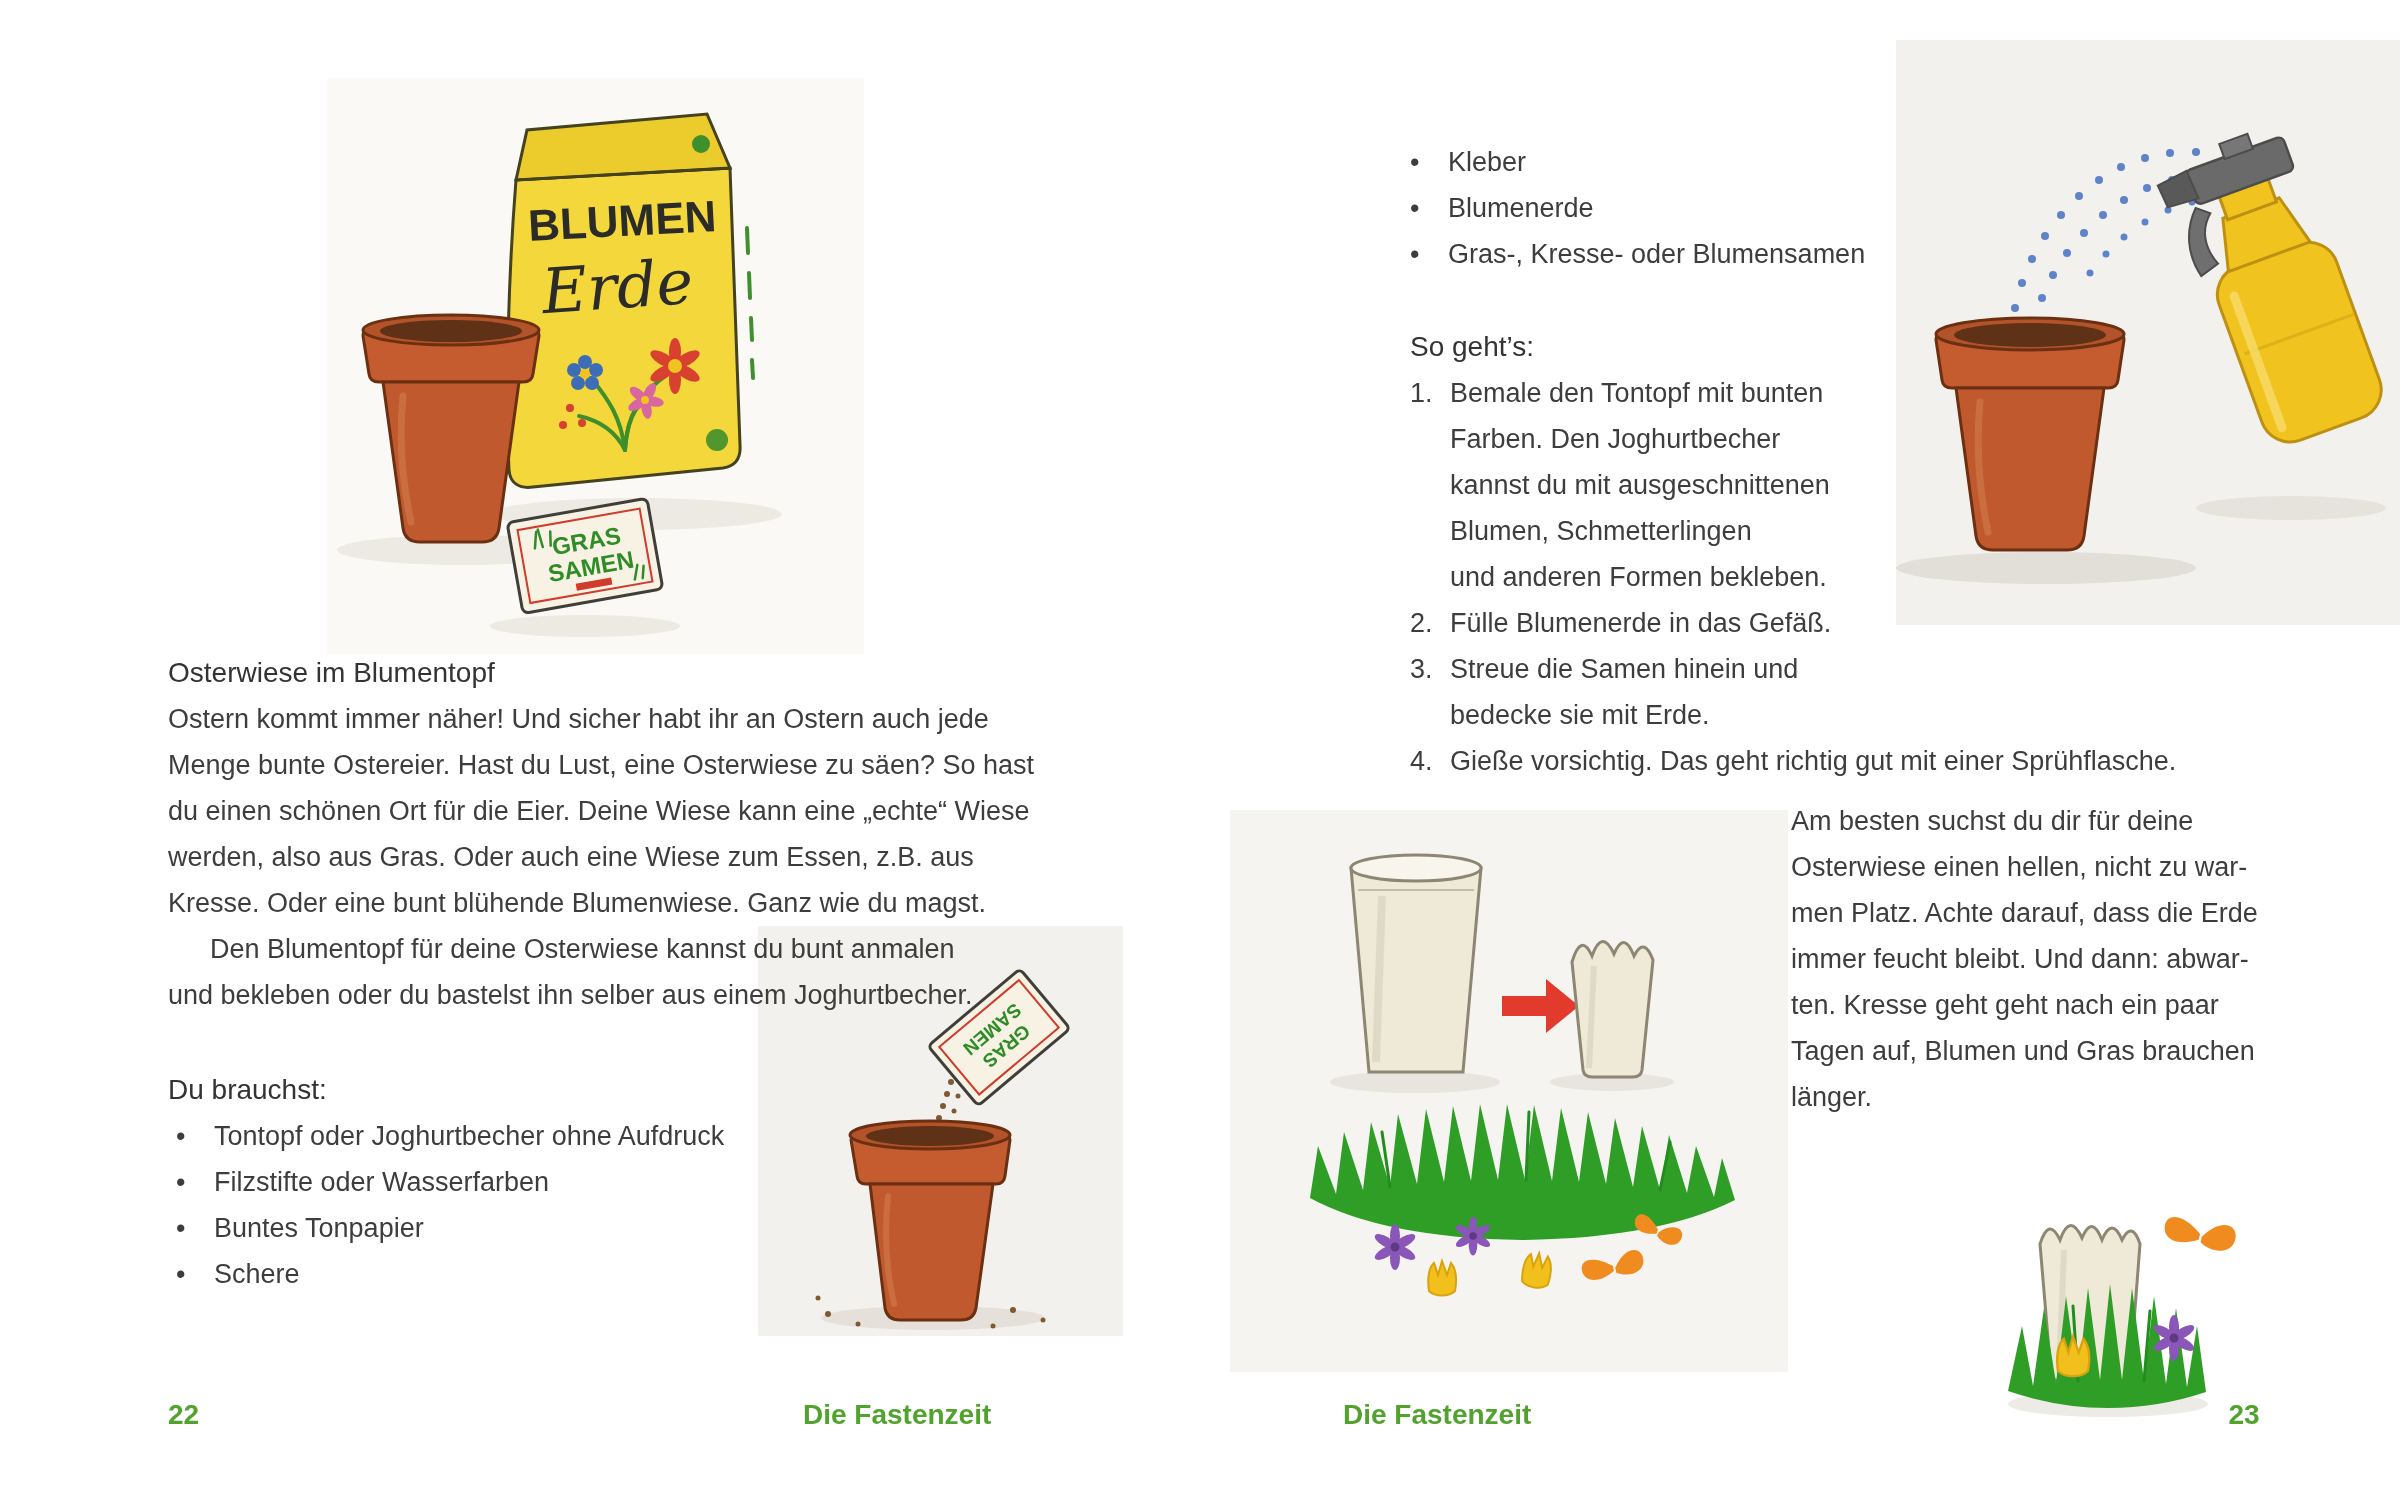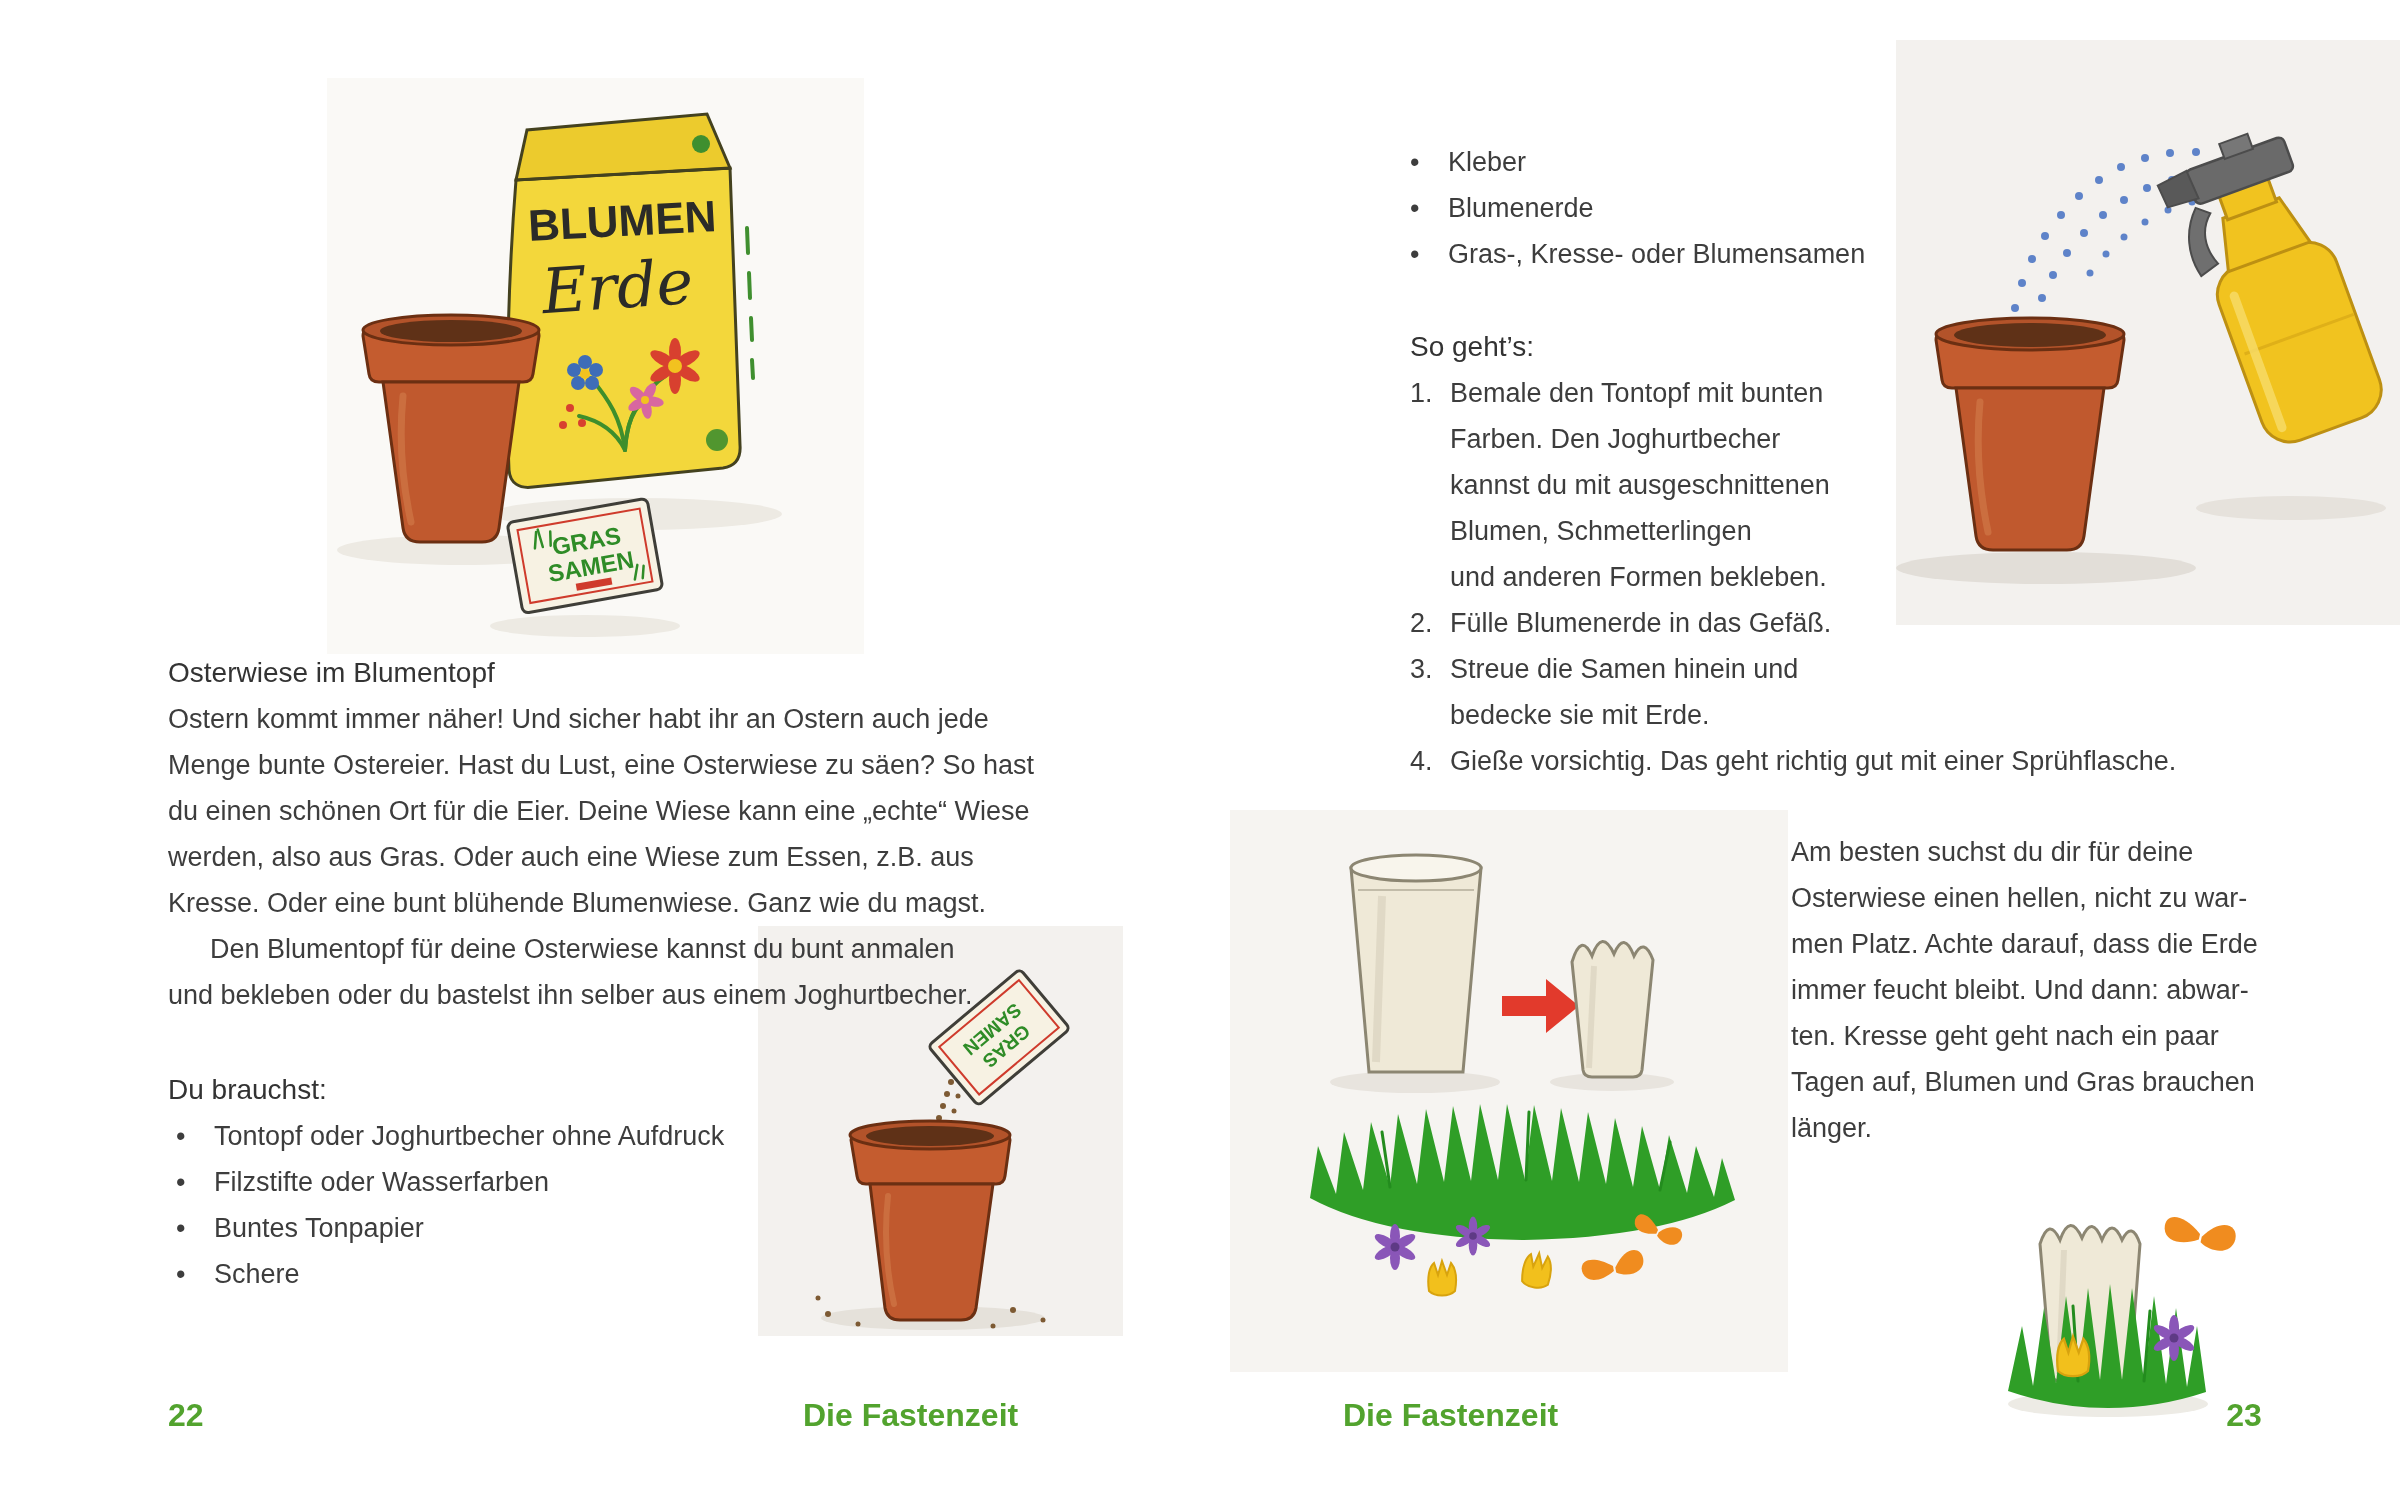--- a/index.html
+++ b/index.html
@@ -8,21 +8,21 @@
   body{
     position:relative;background:#ffffff;overflow:hidden;
     font-family:"Liberation Sans",sans-serif;
     color:var(--text,#3d3d3d);
   }
   .txt{position:absolute;z-index:2}
   .figure{position:absolute;z-index:1;margin:0}
   .figure svg{display:block;width:100%;height:100%}
   .t{font-size:27px;line-height:46px}
   .hd{font-size:28px;line-height:46px;font-weight:normal;color:#333}
-  .footer,.pagenum{position:absolute;z-index:2;font-size:32px;line-height:46px;font-weight:bold;color:var(--accent-green,#52a32e)}
+  .footer,.pagenum{position:absolute;z-index:2;font-size:28px;line-height:46px;font-weight:bold;color:var(--accent-green,#52a32e)}
   ul,ol{list-style:none}
   .li{display:flex}
   .li .mark{width:38px;flex:none}
   .step{display:flex}
   .step .num{width:40px;flex:none}
   .indent{padding-left:42px}
   .center{}
   .right{text-align:center}
 
   .illu-a{left:327px;top:78px;width:537px;height:576px;background:#faf9f6}
@@ -356,21 +356,21 @@
     <path class="f-orange" d="M0,0 C-20,-16 -34,-11 -31,2 C-28,13 -13,13 0,5 Z"></path>
     <path class="f-orange" d="M2,2 C15,-18 31,-15 31,-2 C31,11 14,15 2,7 Z"></path>
   </g>
   <g transform="translate(428,420) rotate(25) scale(0.8)">
     <path class="f-orange" d="M0,0 C-20,-16 -34,-11 -31,2 C-28,13 -13,13 0,5 Z"></path>
     <path class="f-orange" d="M2,2 C15,-18 31,-15 31,-2 C31,11 14,15 2,7 Z"></path>
   </g>
 </svg>
 </figure>
 
-<div class="txt t" style="left:1791px;top:829px;width:520px">
+<div class="txt t" style="left:1791px;top:798px;width:520px">
   <div>Am besten suchst du dir für deine</div>
   <div>Osterwiese einen hellen, nicht zu war-</div>
   <div>men Platz. Achte darauf, dass die Erde</div>
   <div>immer feucht bleibt. Und dann: abwar-</div>
   <div>ten. Kresse geht geht nach ein paar</div>
   <div>Tagen auf, Blumen und Gras brauchen</div>
   <div>länger.</div>
 </div>
 
 <figure class="figure illu-e">

